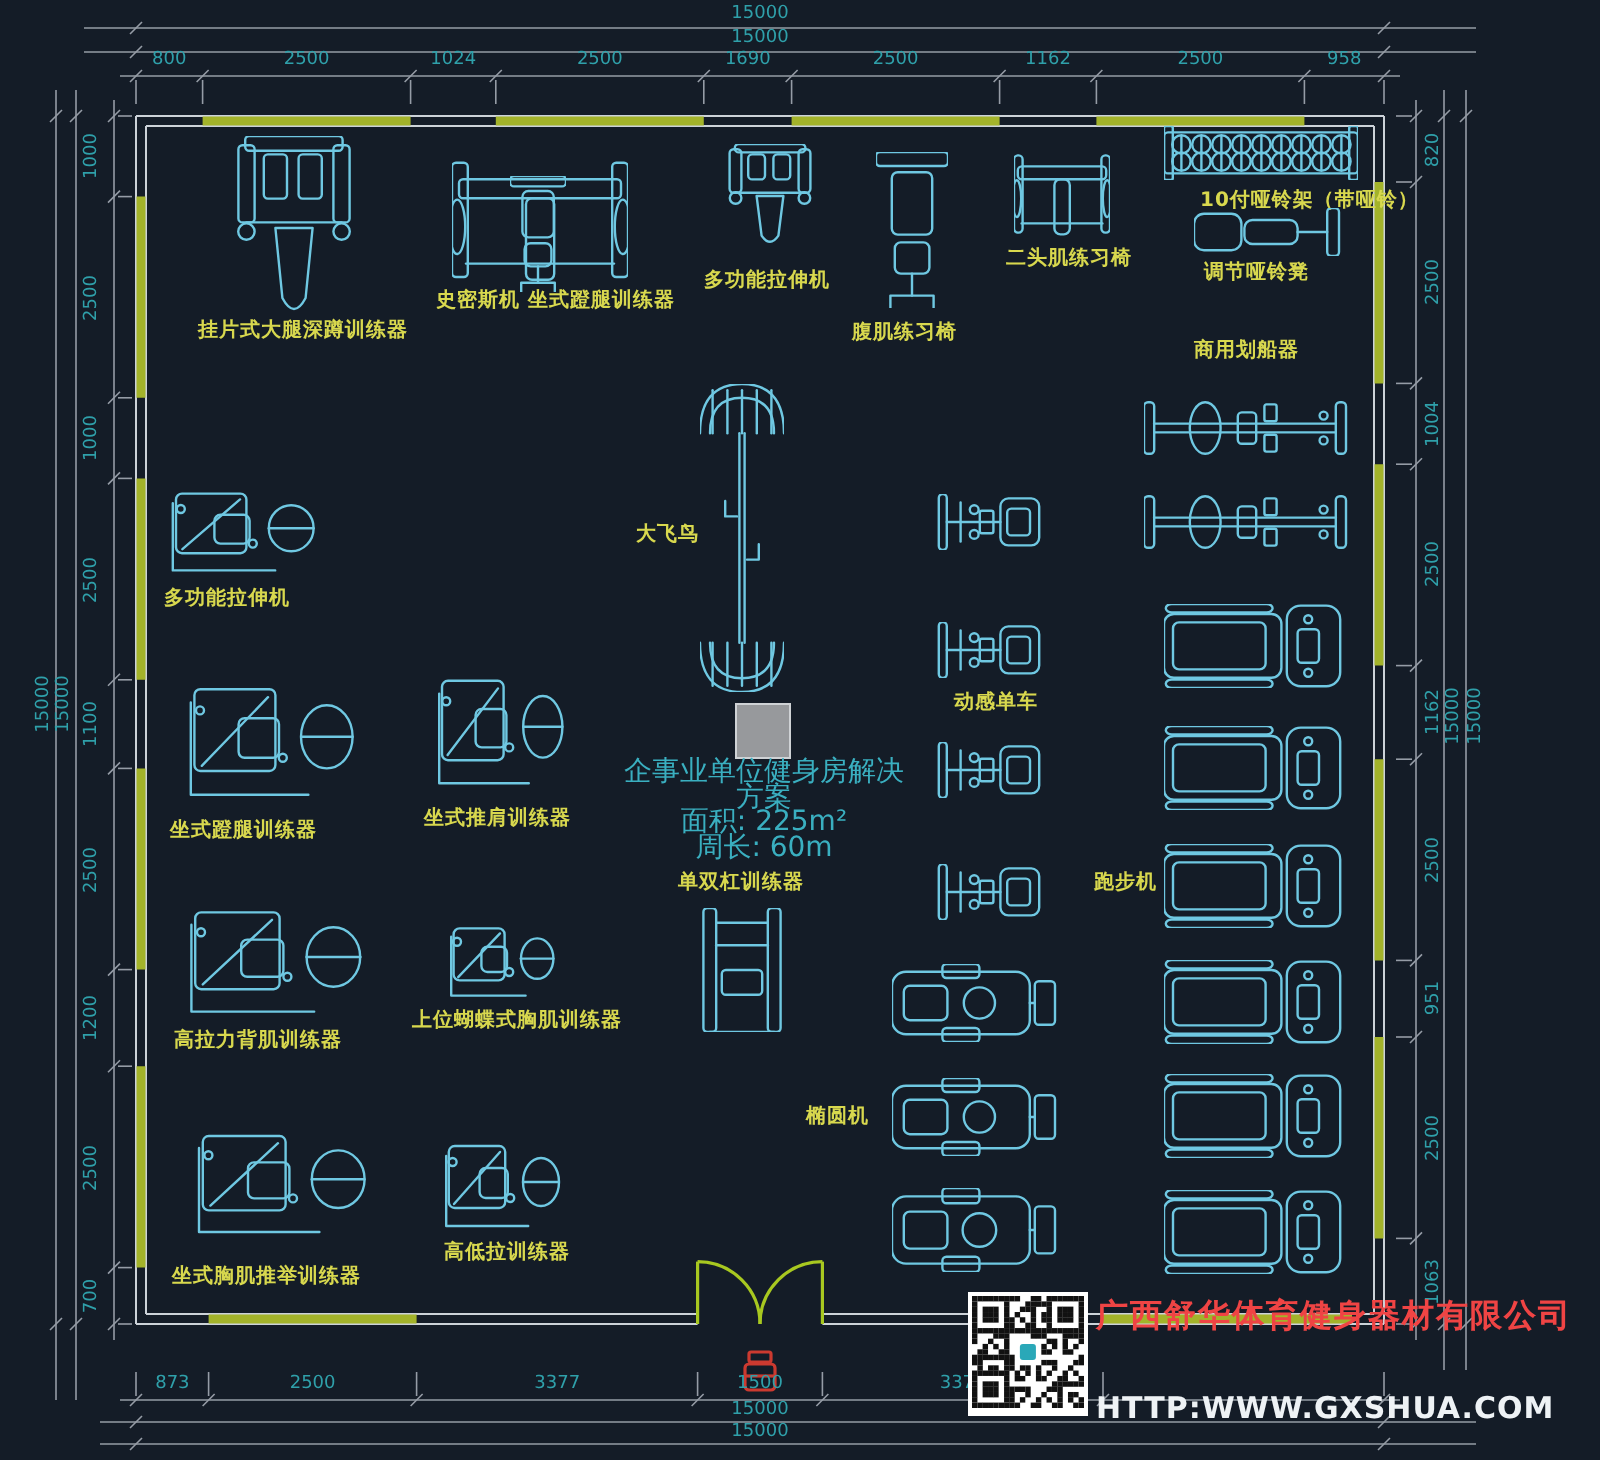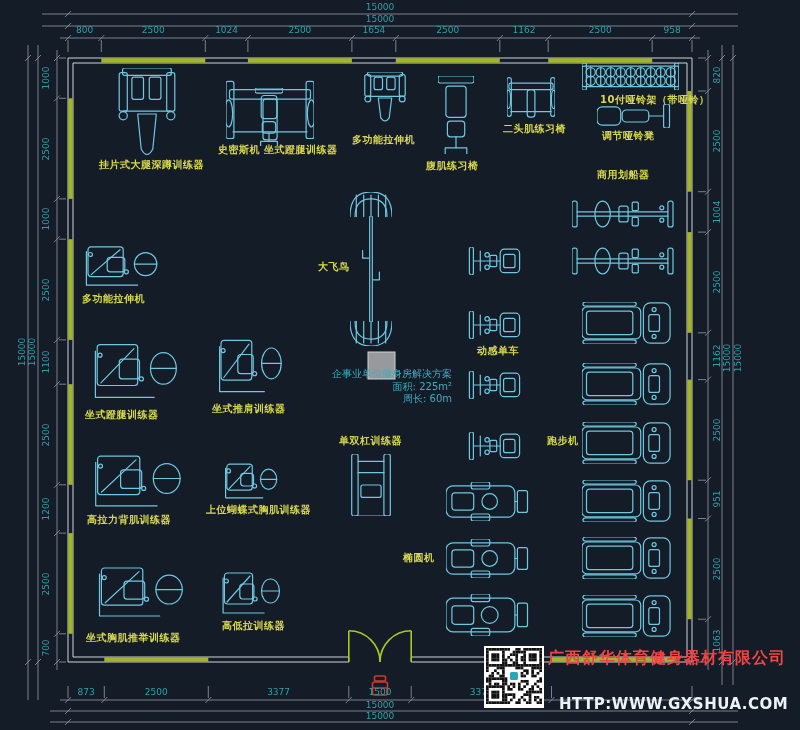--- a/index.html
+++ b/index.html
@@ -3,24 +3,24 @@
 <meta charset="utf-8">
 <style>
   html,body{margin:0;padding:0;}
   body{width:800px;height:730px;overflow:hidden;background:#141c27;font-family:"DejaVu Sans",sans-serif;}
   .page{position:relative;width:800px;height:730px;background:#141c27;}
   svg.plan{position:absolute;left:0;top:0;}
   .dimnum{position:absolute;color:#2fa0aa;font-size:9px;white-space:nowrap;transform:translate(-50%,-50%);}
   .dimnum.v{transform:translate(-50%,-50%) rotate(-90deg);}
   .elabel{position:absolute;color:#d8d84e;font-size:10px;font-weight:bold;white-space:nowrap;letter-spacing:.5px;}
   .equip{position:absolute;}
-  .note{position:absolute;left:312px;top:368px;width:140px;text-align:right;color:#3aafc0;font-size:10px;line-height:12.5px;}
+  .note{position:absolute;left:312px;top:380px;width:140px;text-align:center;color:#3aafc0;font-size:14px;line-height:12.5px;}
   .company-name{position:absolute;left:548px;top:648px;color:#ef4444;font-size:16px;font-weight:bold;letter-spacing:1px;white-space:nowrap;}
   .company-tel{position:absolute;left:548px;top:673px;color:#eef2f5;font-size:15px;font-weight:bold;letter-spacing:1px;white-space:nowrap;}
-  .company-web{position:absolute;left:548px;top:695px;color:#eef2f5;font-size:15px;font-weight:bold;letter-spacing:.5px;white-space:nowrap;margin-left:11px;}
+  .company-web{position:absolute;left:548px;top:695px;color:#eef2f5;font-size:15px;font-weight:bold;letter-spacing:.5px;white-space:nowrap;}
   .qr{position:absolute;left:484px;top:646px;width:60px;height:62px;background:#ffffff;padding:2px;box-sizing:border-box;}
 </style>
 </head>
 <body>
 
 <div class="page">
   <svg class="plan" id="plan-svg" width="800" height="730">
       <g stroke="#959ca6" stroke-width="0.8" fill="none">
         <line x1="60" y1="38" x2="700" y2="38"></line>
         <line x1="65" y1="41" x2="71" y2="35"></line>
@@ -168,21 +168,21 @@
         <rect x="374.5" y="676" width="11" height="5" rx="1"></rect>
         <rect x="372.5" y="682" width="15" height="13" rx="2"></rect>
         <line x1="372.5" y1="688" x2="387.5" y2="688"></line>
       </g>
     </svg>
   <div id="dims-layer">
       <div class="dimnum" style="left:84.6px;top:30px">800</div>
       <div class="dimnum" style="left:153.3px;top:30px">2500</div>
       <div class="dimnum" style="left:226.6px;top:30px">1024</div>
       <div class="dimnum" style="left:299.9px;top:30px">2500</div>
-      <div class="dimnum" style="left:373.9px;top:30px">1654</div>
+      <div class="dimnum" style="left:373.9px;top:30px">1690</div>
       <div class="dimnum" style="left:447.8px;top:30px">2500</div>
       <div class="dimnum" style="left:524px;top:30px">1162</div>
       <div class="dimnum" style="left:600.2px;top:30px">2500</div>
       <div class="dimnum" style="left:672.1px;top:30px">958</div>
       <div class="dimnum v" style="left:46px;top:78.1px">1000</div>
       <div class="dimnum v" style="left:46px;top:148.6px">2500</div>
       <div class="dimnum v" style="left:46px;top:219.1px">1000</div>
       <div class="dimnum v" style="left:46px;top:289.5px">2500</div>
       <div class="dimnum v" style="left:46px;top:362px">1100</div>
       <div class="dimnum v" style="left:46px;top:434.5px">2500</div>

